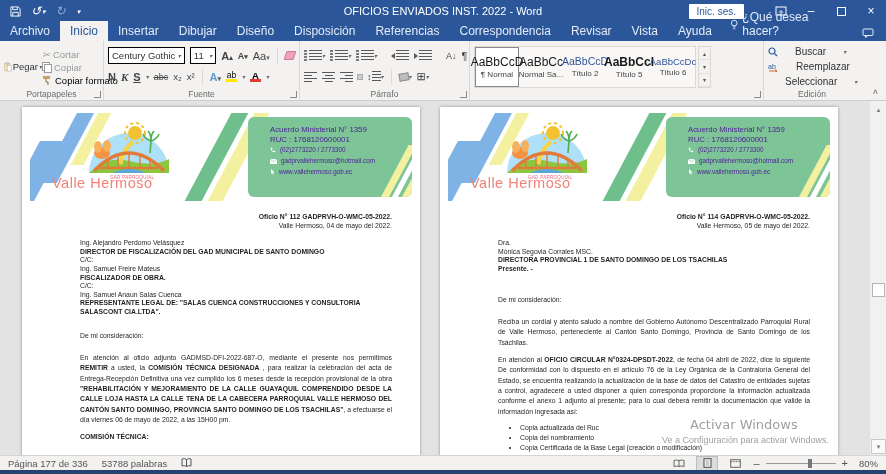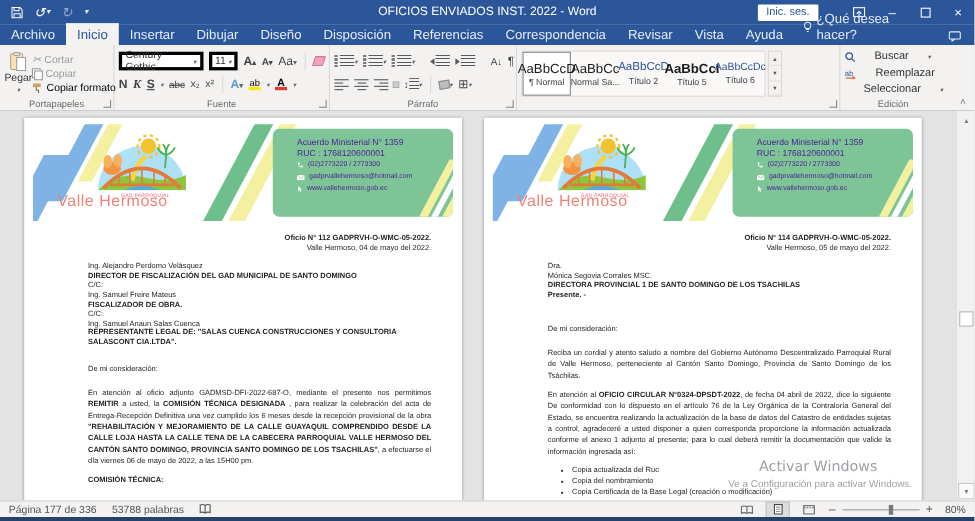--- a/index.html
+++ b/index.html
@@ -31,30 +31,30 @@
   .grp{position:relative;height:100%;border-right:1px solid #dbd9d7;padding:4px 4px 14px}
   .glabel{position:absolute;bottom:1px;left:0;right:0;text-align:center;font-size:8.5px;color:#6a6a6a}
   .launcher{position:absolute;right:2px;bottom:2px;width:7px;height:7px;border-right:1px solid #8a8a8a;border-bottom:1px solid #8a8a8a}
   .rowi{display:flex;align-items:center;gap:5px;height:21px}
   .dd7{font-size:6px;color:#666}
   .vbar{width:1px;height:16px;background:#dcdad8;margin:0 2px}
   .dim2{color:#9a9a9a}
 
   
   .g-clip{width:104px;display:flex}
-  .paste{width:38px;display:flex;flex-direction:column;align-items:center;justify-content:center;font-size:9.5px;color:#333;gap:1px;padding-top:2px}
+  .paste{width:38px;display:flex;align-items:center;justify-content:center;font-size:9.5px;color:#333;gap:1px;padding-top:2px}
   .clipcol{display:flex;flex-direction:column;justify-content:flex-start;gap:1px;padding-top:3px}
   .sbtn{display:flex;align-items:center;gap:3px;font-size:9.5px;height:13px;white-space:nowrap}
   .cpic{position:relative;width:9px;height:10px}
   .cpic:before,.cpic:after{content:"";position:absolute;width:6px;height:7px;border:1px solid #9a9a9a;background:#fff}
   .cpic:before{left:0;top:0}.cpic:after{left:2px;top:2px}
 
   
   .g-font{width:196px}
-  .selbox{display:flex;align-items:center;justify-content:space-between;background:#fff;border:3px solid #000000;height:17px;font-size:9.5px;color:#333;padding:0 3px}
+  .selbox{display:flex;align-items:center;justify-content:space-between;background:#fff;border:1px solid #000000;height:17px;font-size:9.5px;color:#333;padding:0 3px}
   .fname{width:90px}.fsize{width:30px}
   .fx{font-size:11px;color:#444;font-weight:bold}
   .fx small{font-size:7px}
   .eraser{width:12px;height:9px;background:#f2a0bb;border:1px solid #c97c9a;transform:skewX(-18deg);border-radius:1px}
   .u{text-decoration:underline}
   .itl{font-style:italic;font-family:"Liberation Serif",serif}
   .strike{text-decoration:line-through;font-weight:normal;font-size:9px}
   .effA{color:#5b9bd5}
   .clrbar{display:inline-block;width:11px;height:3px;margin-top:-1px}
   .ybar{background:#ffe800}.rbar{background:#e03c31}

